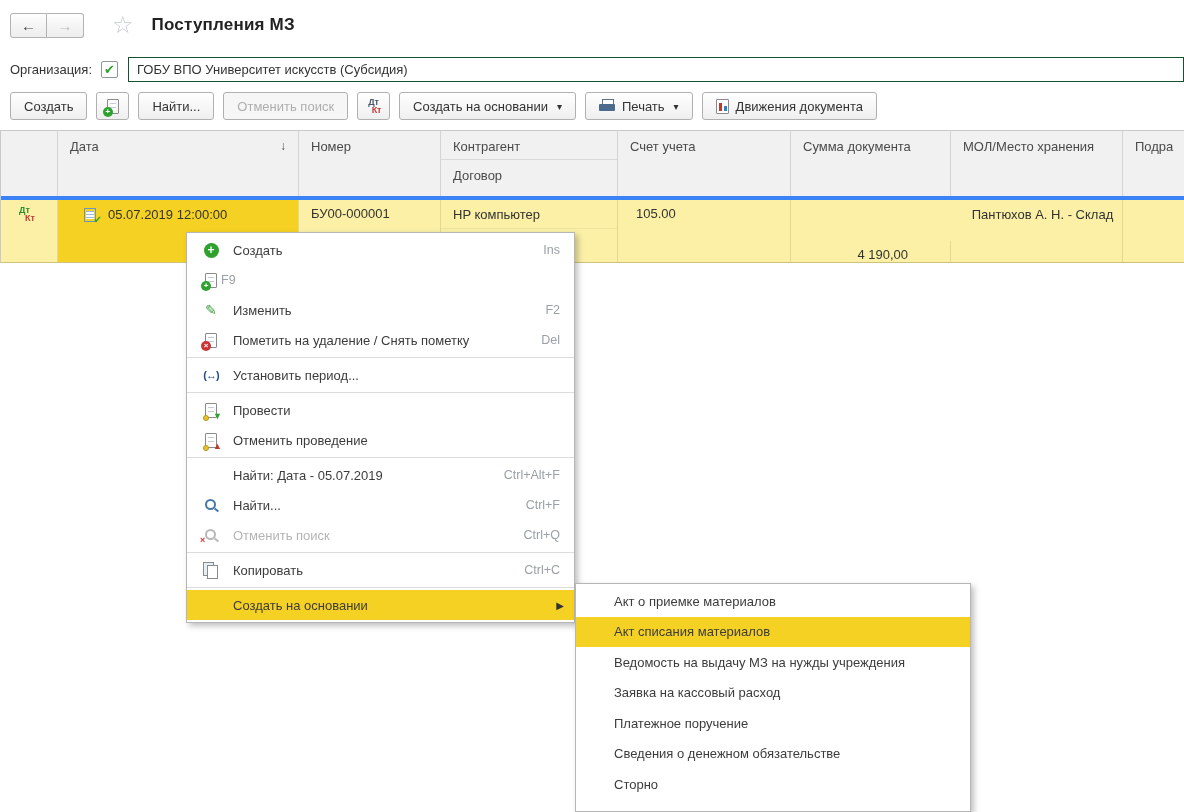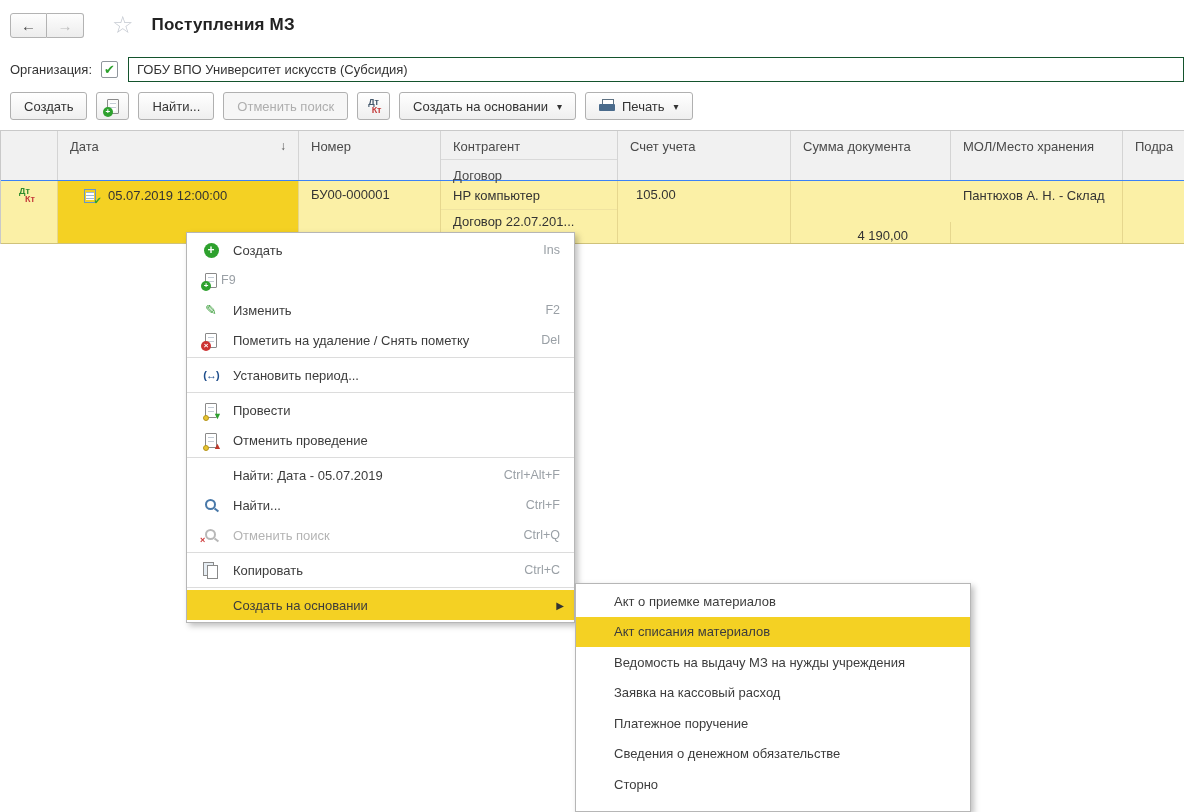--- a/index.html
+++ b/index.html
@@ -54,38 +54,38 @@
   
   .printer { position:relative; width:16px; height:14px; }
   .printer::before { content:""; position:absolute; left:3px; top:0; width:10px; height:5px; background:#fff; border:1px solid #5d7182; }
   .printer::after  { content:""; position:absolute; left:0; top:5px; width:16px; height:7px; background:#4a6b8c; border-radius:1px; }
   
   .mov { position:relative; width:13px; height:15px; border:1px solid #8a8a8a; background:#fff; border-radius:1px; }
   .mov::before { content:""; position:absolute; left:2px; bottom:2px; width:3px; height:8px; background:#c0392b; }
   .mov::after  { content:""; position:absolute; left:7px; bottom:2px; width:3px; height:5px; background:#2e86c1; }
   
   .grid { margin-top:10px; border-top:1px solid #c9c9c9; border-left:1px solid #c9c9c9; }
-  .hrow { display:flex; height:50px; background:#f1f1f1; border-bottom:1px solid #3b82f6; color:#4a4a4a; }
+  .hrow { display:flex; height:69px; background:#f1f1f1; border-bottom:4px solid #3b82f6; color:#4a4a4a; }
   .hcell { border-right:1px solid #d4d4d4; padding:8px 8px 0 12px; position:relative; }
   .hcell.split { padding:0; }
   .hcell.split .sub { height:29px; padding:8px 8px 0 12px; }
   .hcell.split .sub:first-child { border-bottom:1px solid #d9d9d9; }
   .sort { position:absolute; right:12px; top:8px; font-size:12px; color:#555; }
   .drow { display:flex; min-height:59px; background:#fbf0a6; border-bottom:1px solid #cfc27a; }
   .dcell { border-right:1px solid #e6d78e; padding-top:6px; }
   .c0 { width:57px;  } .c1 { width:241px; } .c2 { width:142px; } .c3 { width:177px; }
   .c4 { width:173px; } .c5 { width:160px; } .c6 { width:172px; } .c7 { flex:1; border-right:none; }
   .cell-date { background:#f4d123; display:flex; align-items:flex-start; gap:10px; padding:7px 0 0 26px; }
   .cell-num  { padding-left:12px; }
   .cell-split { padding:0; }
   .cell-split .sub1 { height:29px; padding:7px 0 0 12px; border-bottom:1px solid #efe3a0; }
   .cell-split .sub2 { height:30px; padding:4px 0 0 12px; white-space:nowrap; overflow:hidden; }
   .cell-acc { padding-left:18px; }
   .cell-sum { text-align:right; padding-right:42px;margin-top:41px; }
-  .cell-mol { padding-left:12px; line-height:17px; }
+  .cell-mol { padding-left:12px; line-height:17px;text-align:center; }
   .cell-ic  { padding:6px 0 0 18px; }
   .c7.dcell, .c7.hcell { overflow:hidden; white-space:nowrap; }
   
   .docck { position:relative; width:14px; height:14px; margin-top:1px; flex:0 0 auto; }
   .docck .pg { position:absolute; left:0; top:0; width:12px; height:14px; border:1px solid #6b96c3; background:#fff;
                background-image:repeating-linear-gradient(to bottom, transparent 0 2px, #9db9d6 2px 3px);
                background-clip:content-box; padding:2px 1px; }
   .docck .ck { position:absolute; right:-4px; bottom:-3px; font-size:10px; color:#2ea12e; font-weight:bold; }
   
   .cmenu {
@@ -177,20 +177,24 @@
     </button>
     <button class="btn">
       <span>Создать на основании</span>
       <span class="caret">▾</span>
     </button>
     <button class="btn">
       <span class="printer"></span>
       <span>Печать</span>
       <span class="caret">▾</span>
     </button>
+    <button class="btn">
+      <span class="mov"></span>
+      <span>Движения документа</span>
+    </button>
   </div>
 
   <div class="grid">
     <div class="hrow">
       <div class="hcell c0"></div>
       <div class="hcell c1">
         <span>Дата</span>
         <span class="sort">↓</span>
       </div>
       <div class="hcell c2"><span>Номер</span></div>

